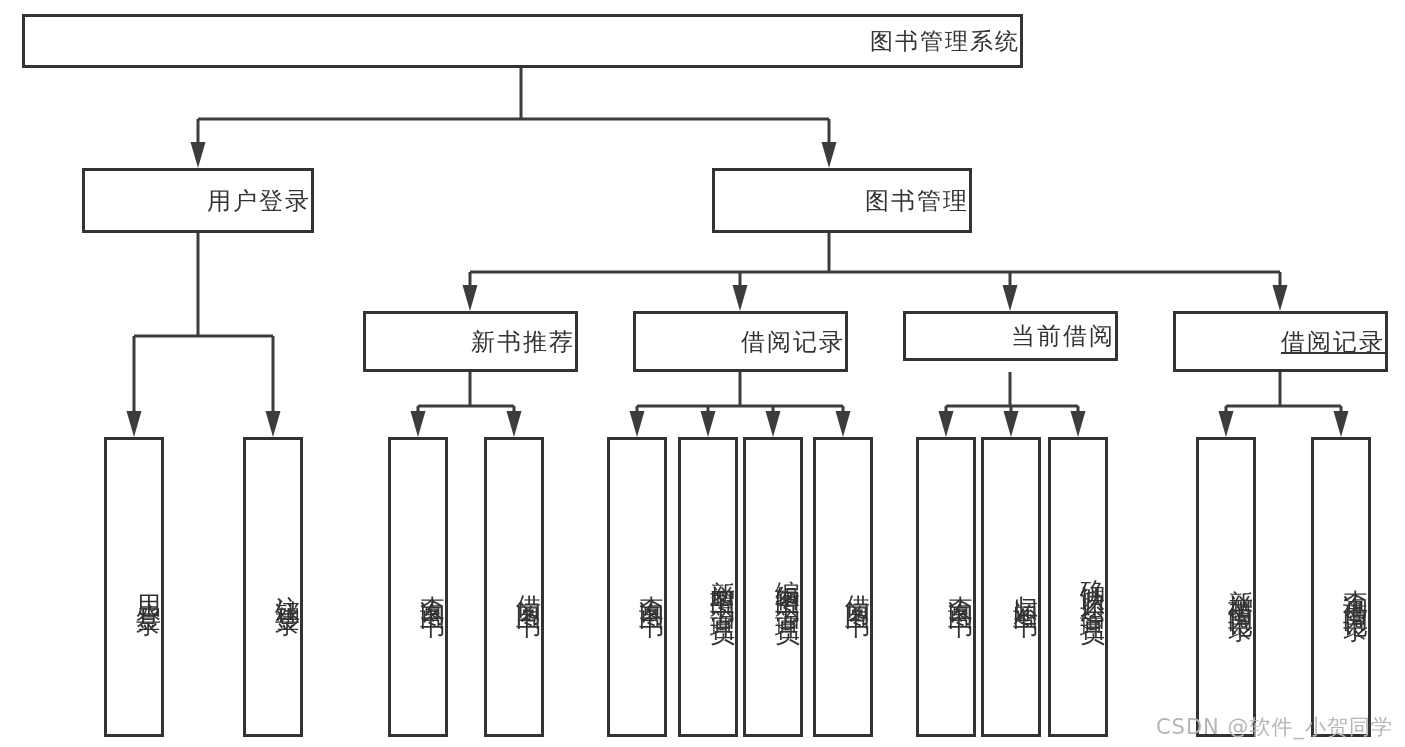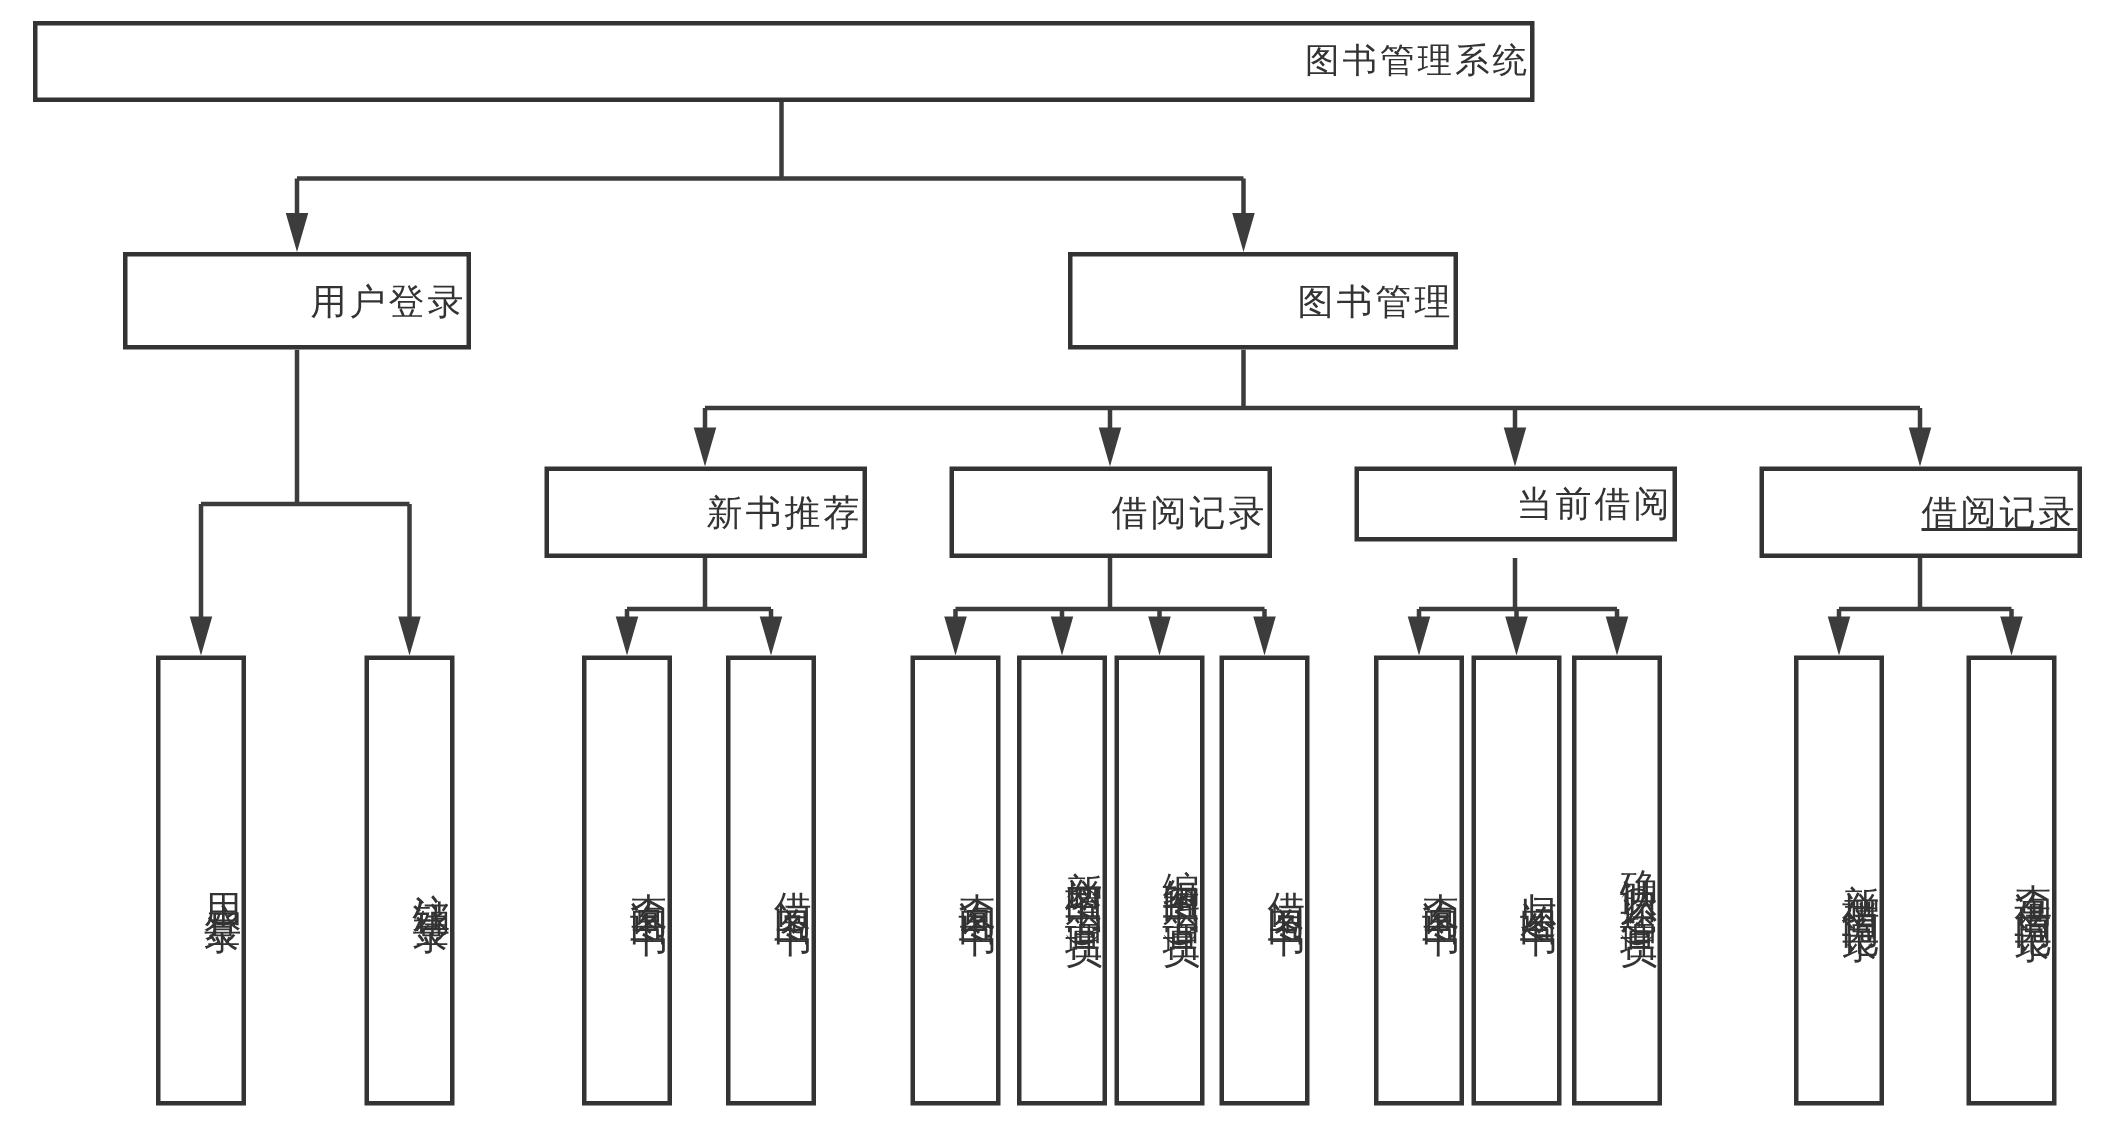--- a/index.html
+++ b/index.html
@@ -168,14 +168,15 @@
     <span>确认归还（管理员）</span>
   </div>
 
   <div class="node node-v" style="left:1196px; top:437px; width:60px; height:300px;">
     <span>新增借阅记录</span>
   </div>
   <div class="node node-v" style="left:1311px; top:437px; width:60px; height:300px;">
     <span>查询借阅记录</span>
   </div>
 
+  <div id="watermark">CSDN @软件_小贺同学</div>
 
 </div>
 
 </body></html>

